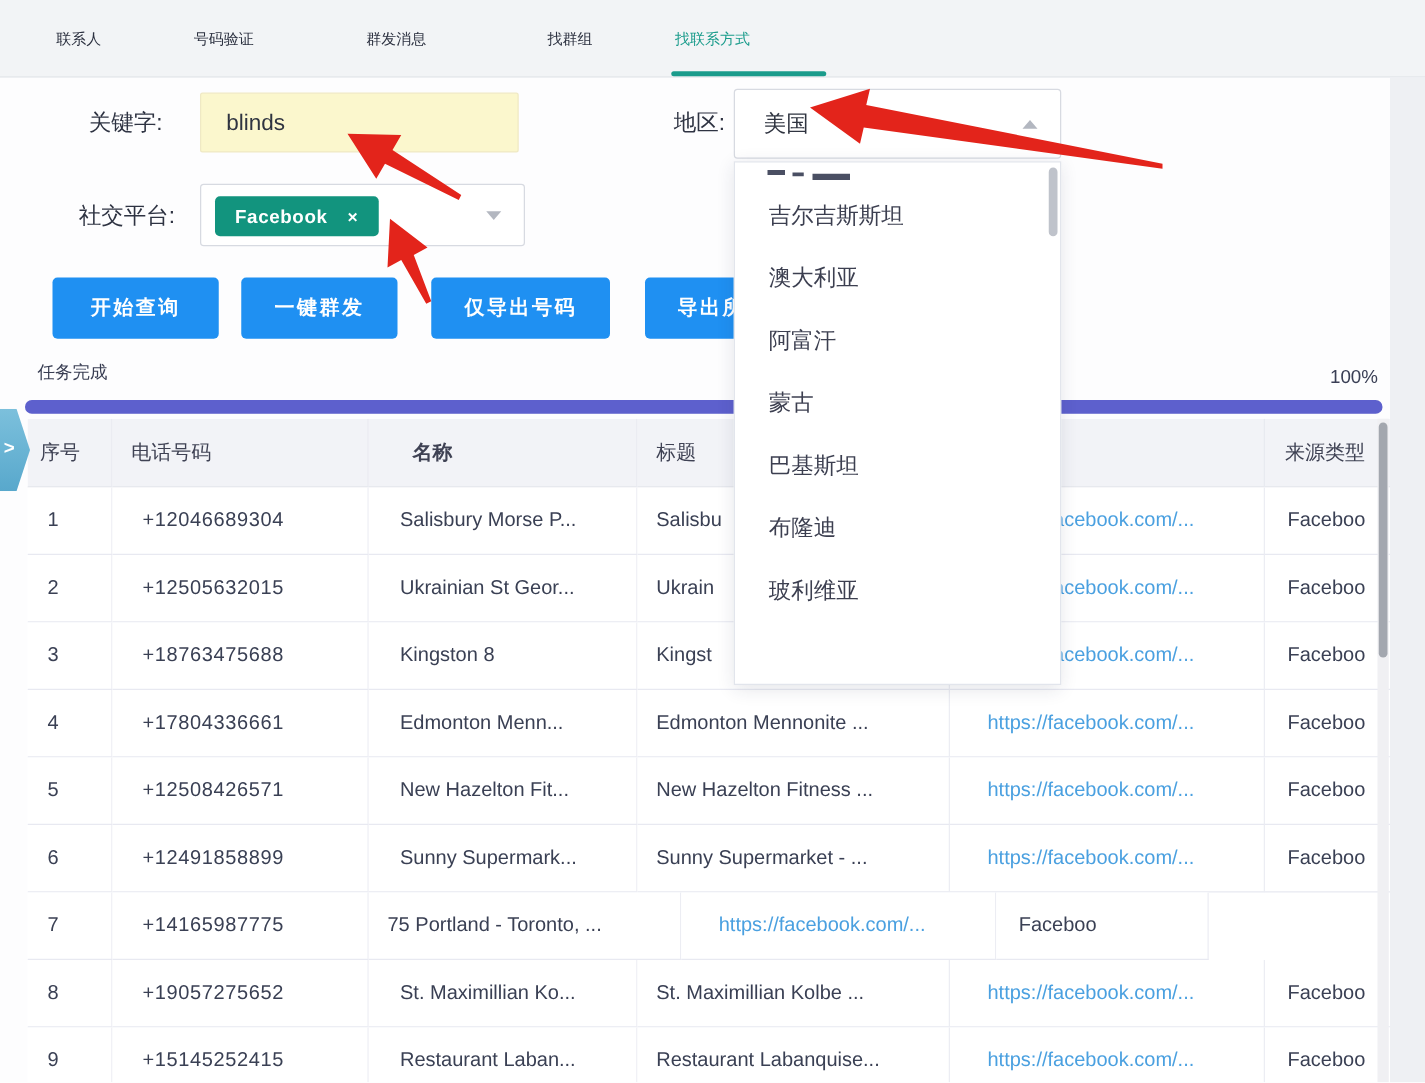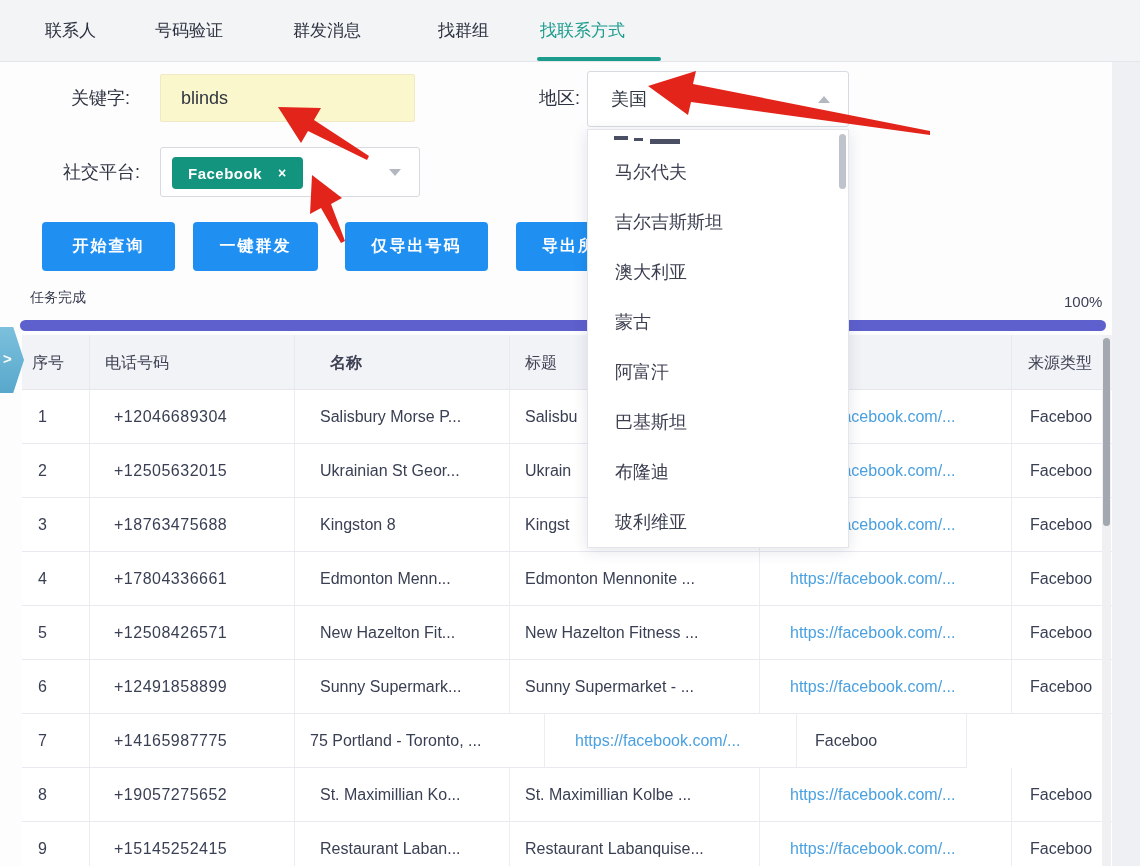--- a/index.html
+++ b/index.html
@@ -2,21 +2,21 @@
 <html style="--accent-teal: #1b9c8c; --button-blue: #1f90f2; --tag-teal: #12947e; --progress-purple: #5d60cd; --link-blue: #4aa0e0; --arrow-red: #e3241b; --input-yellow: #fbf7cd;"><head>
 <meta charset="utf-8">
 <style>
   * { margin:0; padding:0; box-sizing:border-box; }
   html,body { width:1140px; height:866px; overflow:hidden; }
   body { font-family:"Liberation Sans","DejaVu Sans",sans-serif; background:#fdfdfe; }
   .screen { position:relative; width:1140px; height:866px; background:#fdfdfe; overflow:hidden; }
 
   
   .tabbar { position:absolute; left:0; top:0; width:1140px; height:62px; background:#f2f4f6; border-bottom:1px solid #e3e6ea; }
-  .tab { position:absolute; top:0; height:62px; line-height:62px; font-size:17px; color:#2c3140; cursor:pointer; white-space:nowrap; }
+  .tab { position:absolute; top:0; height:62px; line-height:62px; font-size:12px; color:#2c3140; cursor:pointer; white-space:nowrap; }
   .tab.active { color:var(--accent-teal); }
   .tab-underline { position:absolute; top:57px; height:4px; width:124px; background:var(--accent-teal); border-radius:2px; }
 
   
   .label { position:absolute; font-size:18px; color:#2e3342; text-align:right; }
   .label.kw { left:40px; top:86px; width:90px; }
   .label.region { left:500px; top:86px; width:80px; }
   .label.platform { left:40px; top:160px; width:100px; }
 
   .input-yellow { position:absolute; left:160px; top:74px; width:255px; height:48px; background:var(--input-yellow); border:1px solid #efe9c4; border-radius:2px; line-height:46px; padding-left:20px; font-size:18px; color:#2f3440; }
@@ -203,25 +203,24 @@
   <div class="vthumb"></div>
   <div class="gutter"></div>
 
   <div class="handle">
     <span class="handle-arrow">&gt;</span>
   </div>
 
   <div class="dropdown">
     <div class="dd-partial"></div>
     <div class="dd-items" id="dditems">
-        <div class="dd-item">马尔代夫</div>
         <div class="dd-item">吉尔吉斯斯坦</div>
         <div class="dd-item">澳大利亚</div>
+        <div class="dd-item">阿富汗</div>
         <div class="dd-item">蒙古</div>
-        <div class="dd-item">阿富汗</div>
         <div class="dd-item">巴基斯坦</div>
         <div class="dd-item">布隆迪</div>
         <div class="dd-item">玻利维亚</div>
       </div>
     <div class="dd-thumb"></div>
   </div>
 
   <svg class="arrows" viewBox="0 0 1140 866">
     <polygon points="278,107 321,108 314,120 369,156 367,160 308,131 301,143"></polygon>
     <polygon points="312,175 342,198 331,204 345,241 341,243 321,208 310,214"></polygon>

